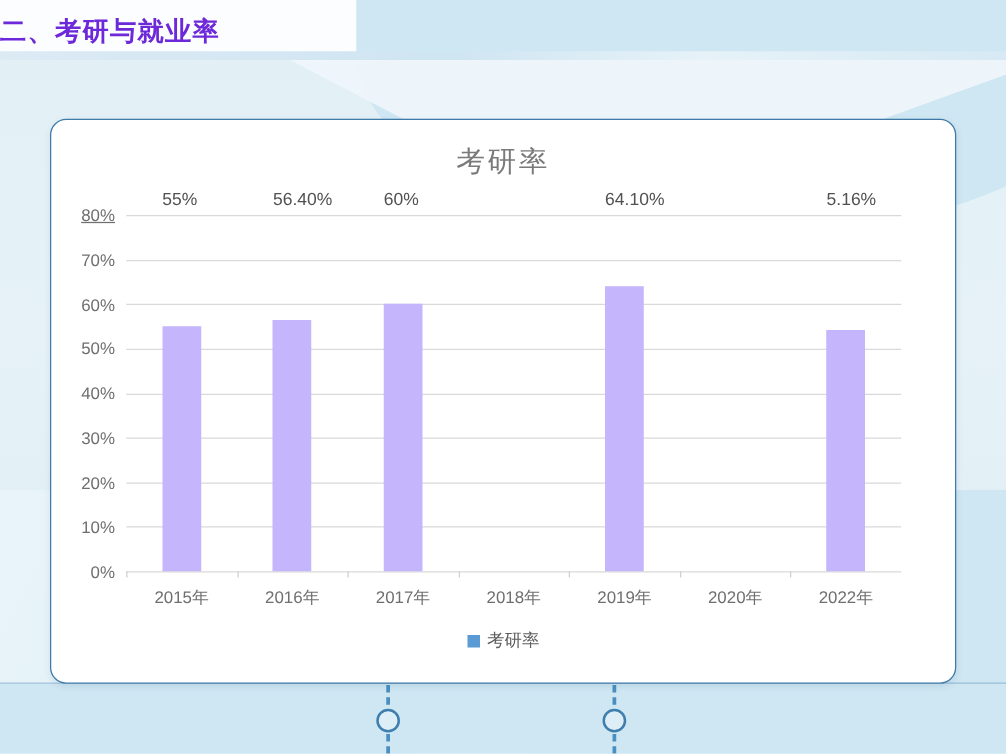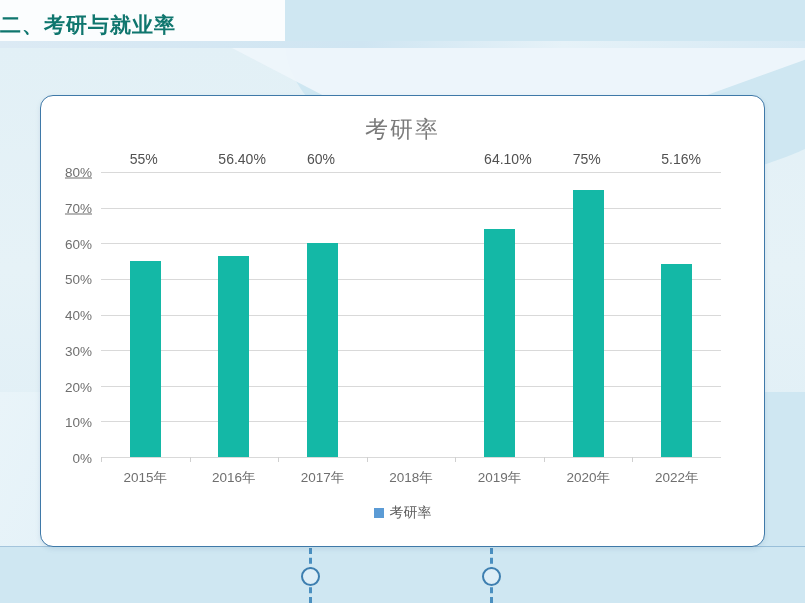--- a/index.html
+++ b/index.html
@@ -81,21 +81,21 @@
     background: #6e9fc4;
     opacity: .55;
   }
 
   
   #heading {
     position: absolute;
     left: 0; top: 11px;
     font-size: 21px;
     font-weight: bold;
-    color: #0f766e;
+    color: #6d28d9;
     letter-spacing: 1px;
     white-space: nowrap;
   }
 
   
   .tl-dash {
     position: absolute;
     width: 3px;
     border-left: 3px dashed #4a8fc0;
     top: 548px; height: 55px;
@@ -169,21 +169,21 @@
     flex: 1 1 0;
     height: 100%;
     position: relative;
     display: flex;
     flex-direction: column;
     justify-content: flex-end;
     align-items: center;
   }
   .bar {
     width: 31px;
-    background: #14b8a6;
+    background: #c4b5fd;
   }
   .bar-label {
     position: absolute;
     bottom: 100%;
     margin-bottom: 5px;
     font-size: 14px;
     color: #515151;
     white-space: nowrap;
   }
   .xtick {
@@ -245,21 +245,21 @@
 
   <div id="card">
     <div id="chart-title">考研率</div>
 
     <div id="plot">
       <div id="gridlines">
           <div class="gridline" style="top: 0%;">
             <div class="ytick" style="top: 0%; text-decoration: underline;">80%</div>
           </div>
           <div class="gridline" style="top: 12.5%;">
-            <div class="ytick" style="top: 12.5%; text-decoration: underline;">70%</div>
+            <div class="ytick" style="top: 12.5%;">70%</div>
           </div>
           <div class="gridline" style="top: 25%;">
             <div class="ytick" style="top: 25%;">60%</div>
           </div>
           <div class="gridline" style="top: 37.5%;">
             <div class="ytick" style="top: 37.5%;">50%</div>
           </div>
           <div class="gridline" style="top: 50%;">
             <div class="ytick" style="top: 50%;">40%</div>
           </div>
@@ -304,23 +304,20 @@
           </div>
           <div class="slot">
             <div class="xtickmark"></div>
             <div class="bar" style="height: 80.125%;">
               <div class="bar-label">64.10%</div>
             </div>
             <div class="xtick">2019年</div>
           </div>
           <div class="slot">
             <div class="xtickmark"></div>
-            <div class="bar" style="height: 93.75%;">
-              <div class="bar-label">75%</div>
-            </div>
             <div class="xtick">2020年</div>
           </div>
           <div class="slot">
             <div class="xtickmark"></div>
             <div class="bar" style="height: 67.7125%;">
               <div class="bar-label">5.16%</div>
             </div>
             <div class="xtick">2022年</div>
           </div>
         </div>

